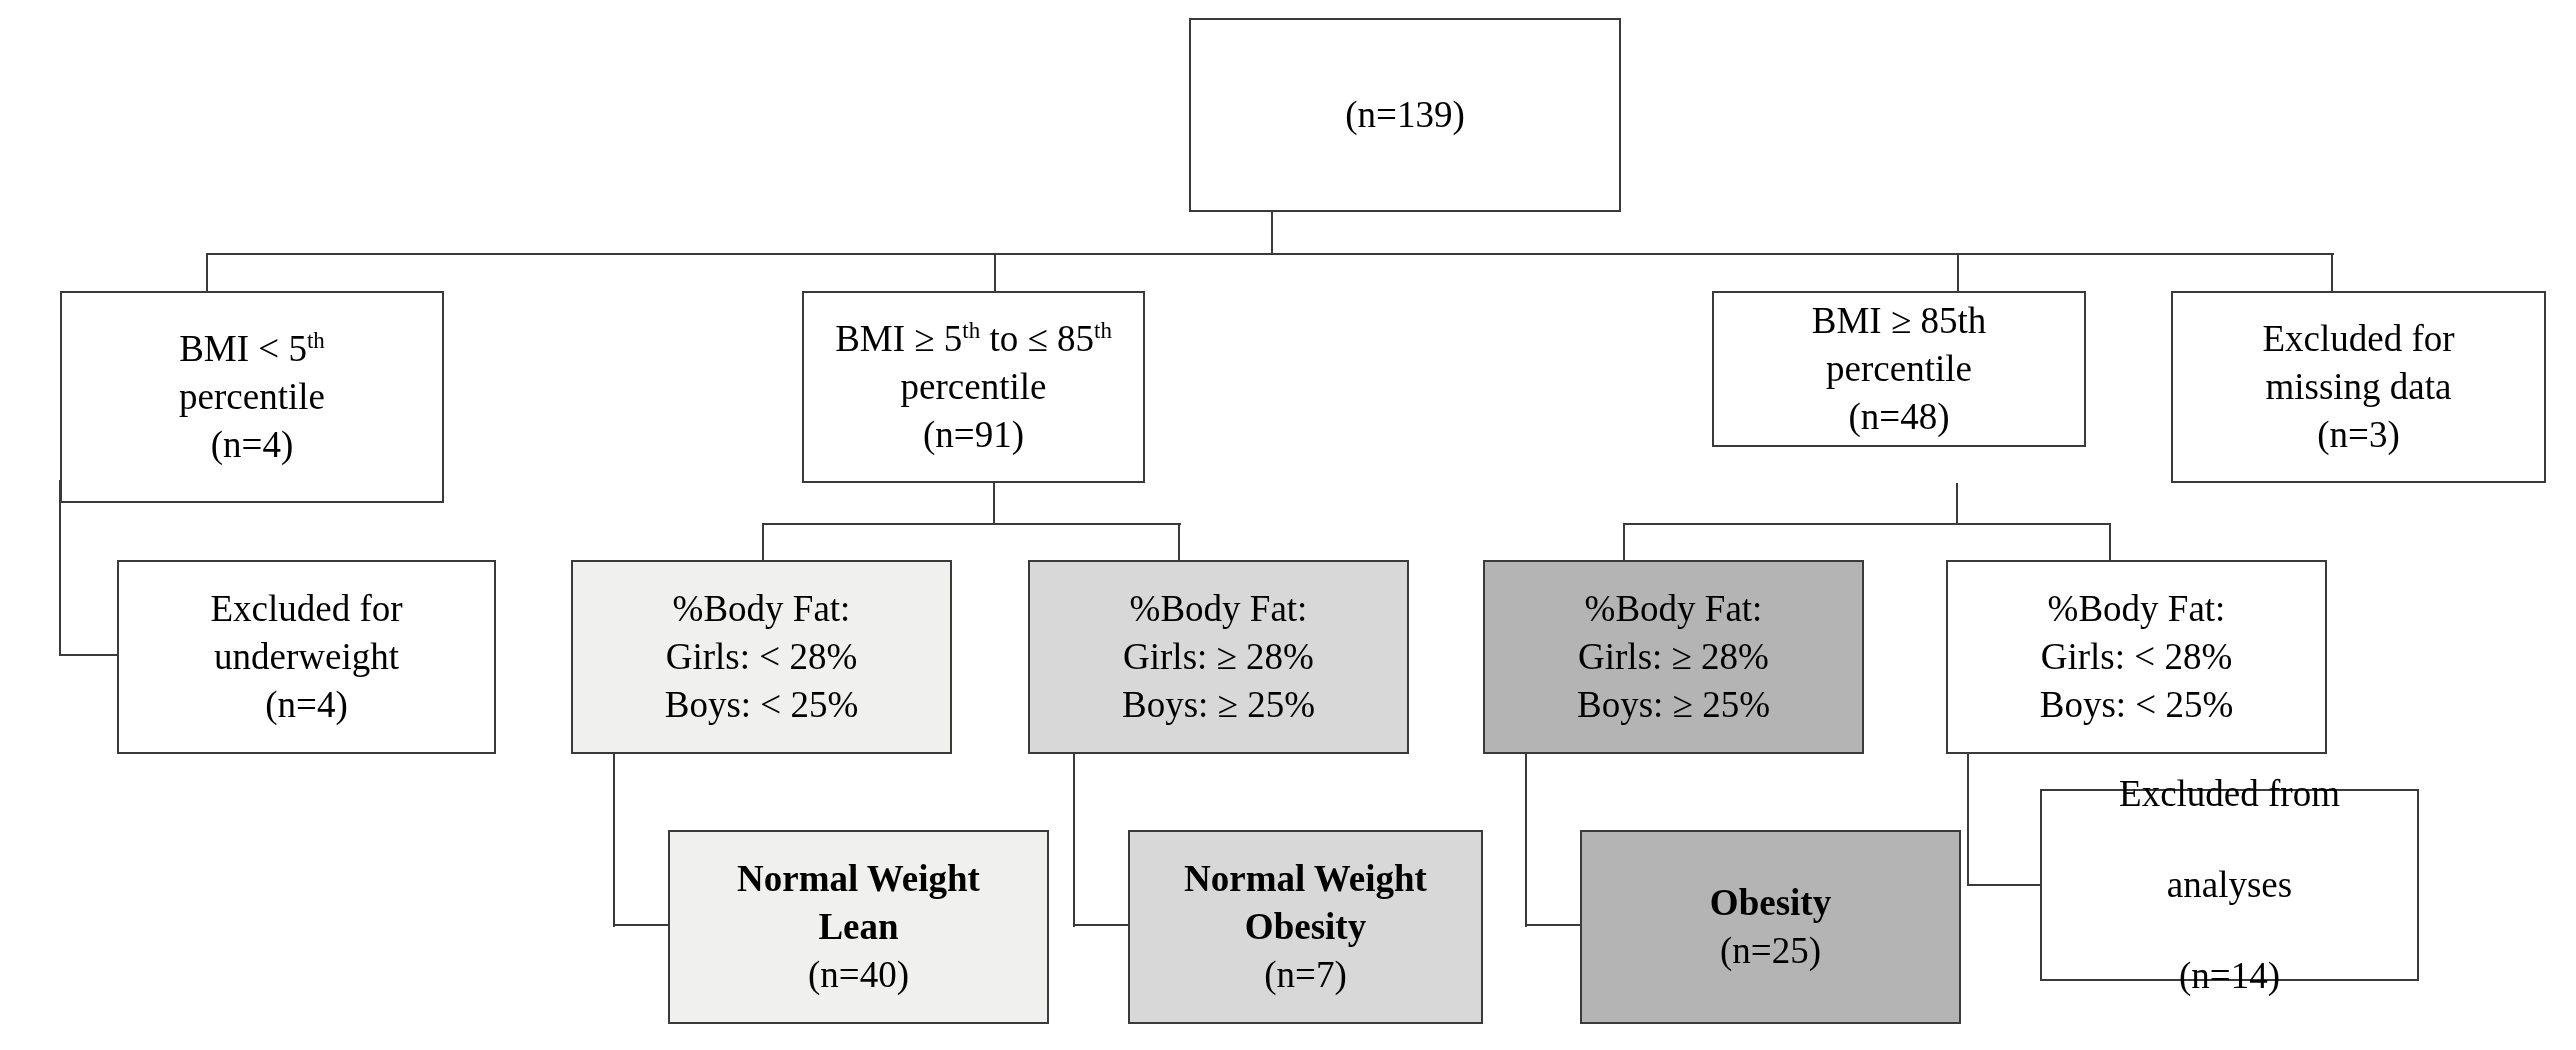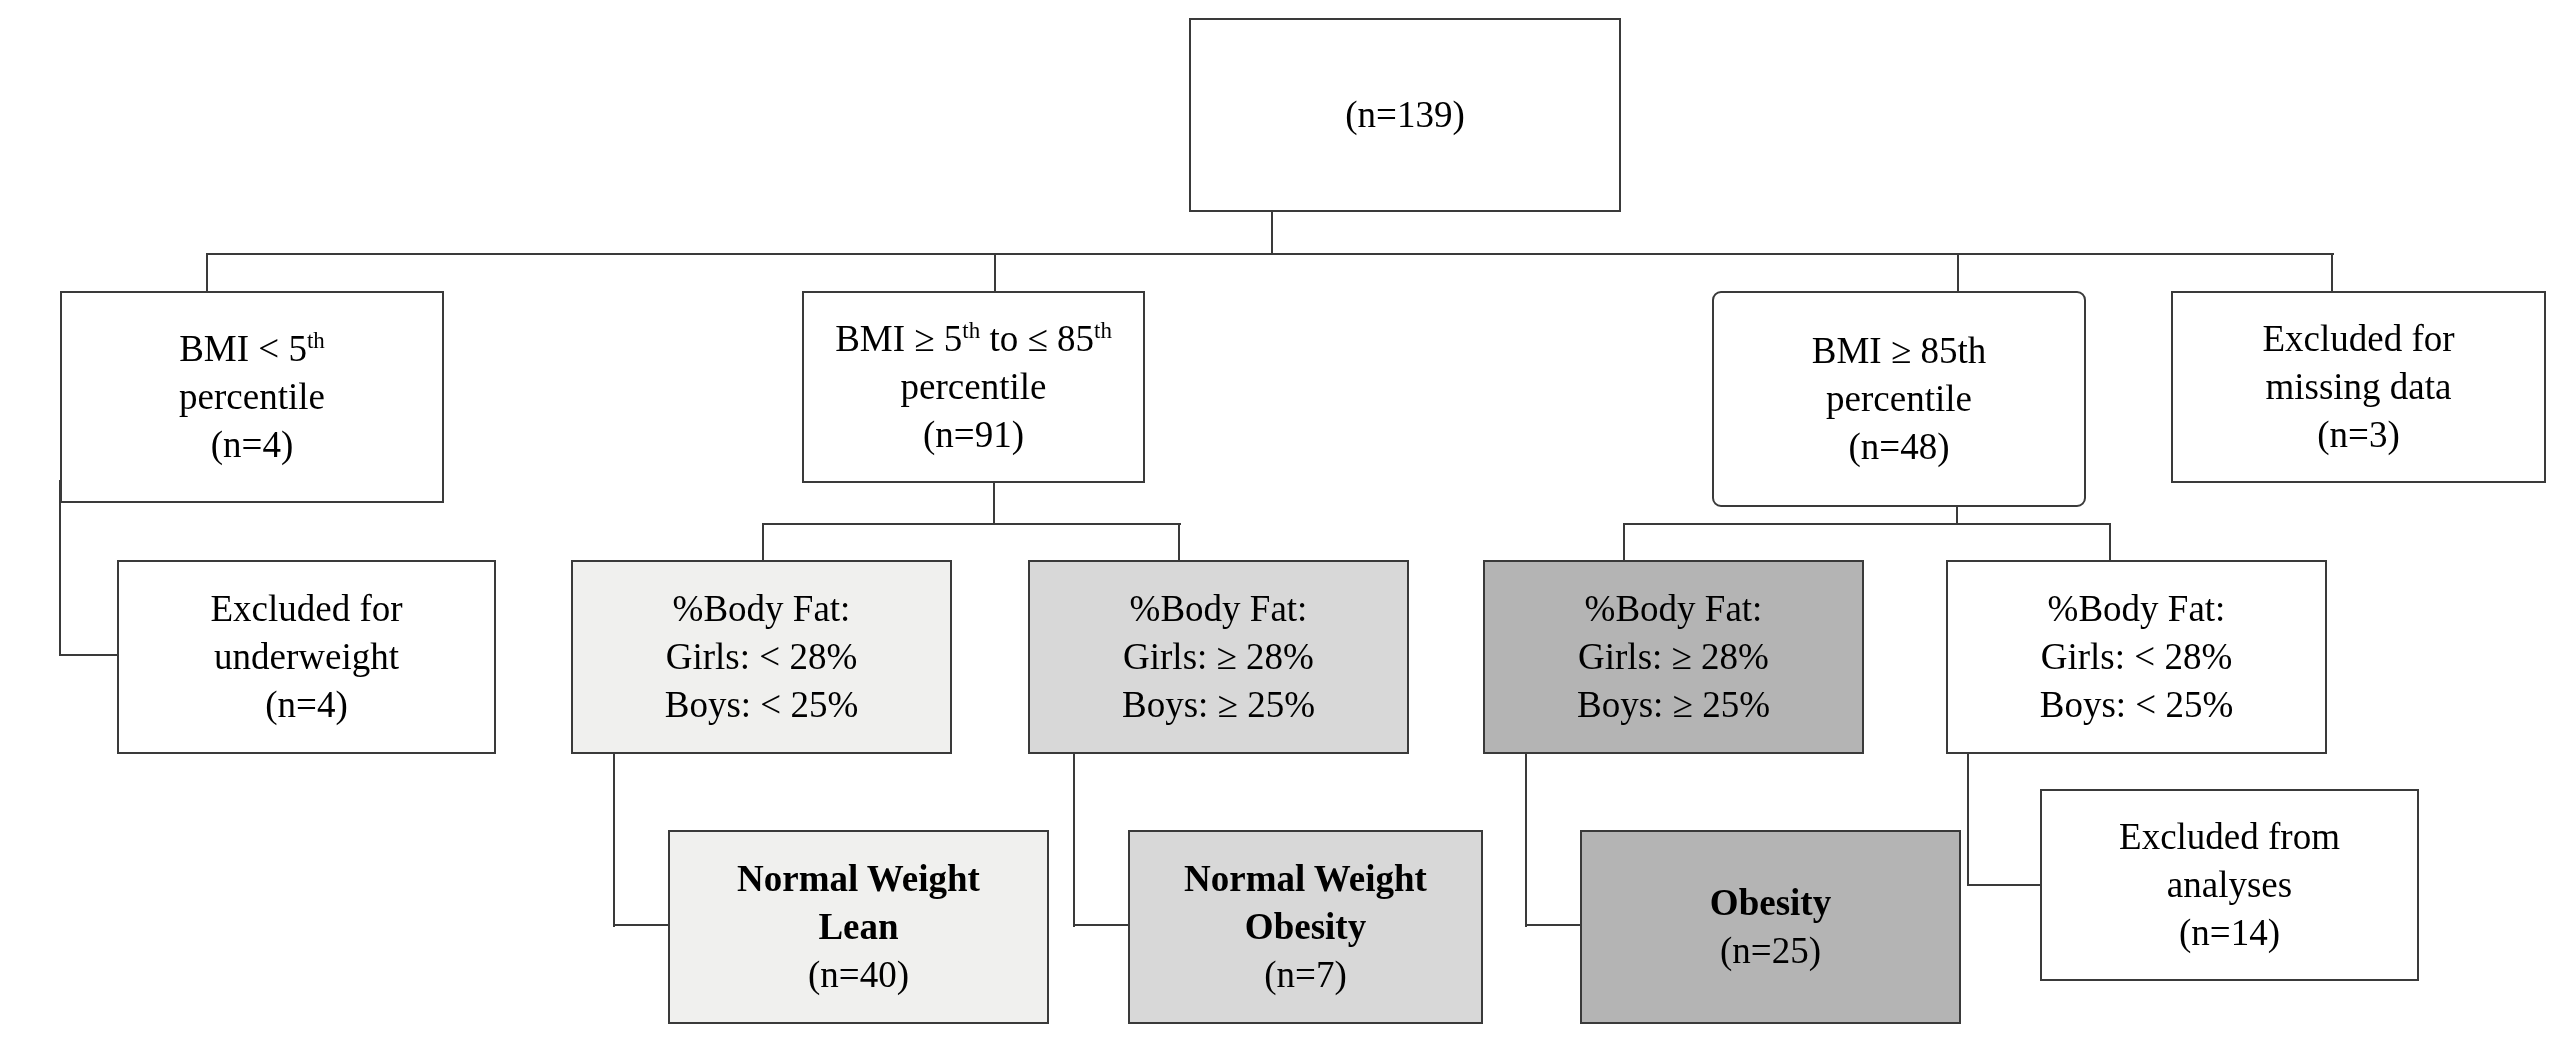--- a/index.html
+++ b/index.html
@@ -73,21 +73,21 @@
     <span class="ln">percentile</span>
     <span class="ln count">(n=4)</span>
   </div>
 
   <div class="node" style="left:802px;top:291px;width:343px;height:192px;">
     <span class="ln"><span>BMI ≥ 5</span><sup>th</sup><span> to ≤ 85</span><sup>th</sup></span>
     <span class="ln">percentile</span>
     <span class="ln count">(n=91)</span>
   </div>
 
-  <div class="node" style="left:1712px;top:291px;width:374px;height:216px;border-radius:9px;">
+  <div class="node" style="left:1712px;top:291px;width:374px;height:156px;">
     <span class="ln">BMI ≥ 85th</span>
     <span class="ln">percentile</span>
     <span class="ln count">(n=48)</span>
   </div>
 
   <div class="node" style="left:2171px;top:291px;width:375px;height:192px;">
     <span class="ln">Excluded for</span>
     <span class="ln">missing data</span>
     <span class="ln count">(n=3)</span>
   </div>
@@ -132,20 +132,20 @@
     <span class="ln">Normal Weight</span>
     <span class="ln">Obesity</span>
     <span class="ln count">(n=7)</span>
   </div>
 
   <div class="node bold" style="left:1580px;top:830px;width:381px;height:194px;background:#b4b4b4;">
     <span class="ln">Obesity</span>
     <span class="ln count">(n=25)</span>
   </div>
 
-  <div class="node" style="left:2040px;top:789px;width:379px;height:192px;background:#ffffff;">
+  <div class="node" style="left:2040px;top:789px;width:379px;height:192px;background:#ffffff;gap:43px;">
     <span class="ln">Excluded from</span>
     <span class="ln">analyses</span>
     <span class="ln count">(n=14)</span>
   </div>
 
 </div>
 
 
 </body></html>

